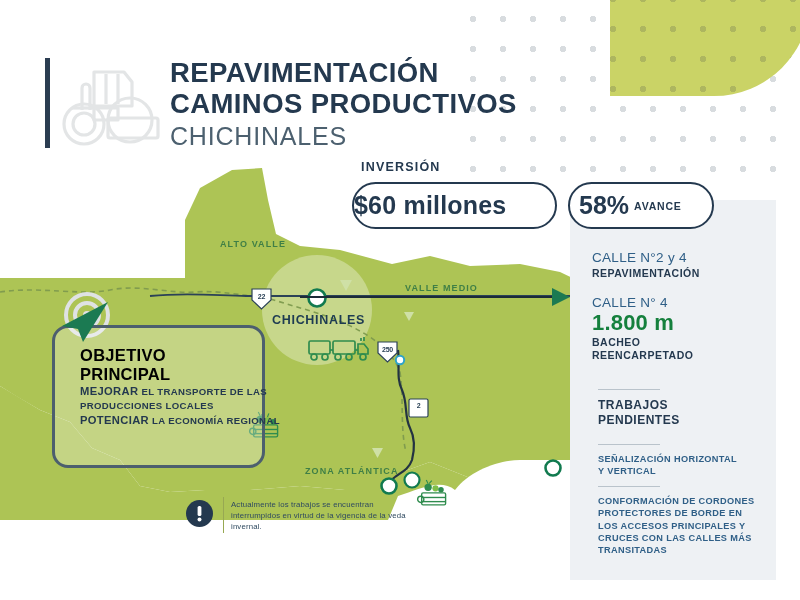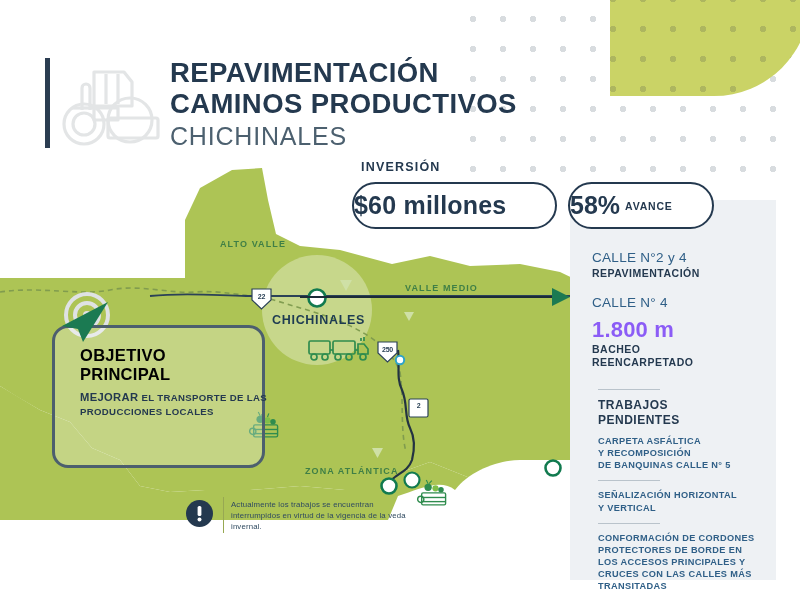--- a/index.html
+++ b/index.html
@@ -58,52 +58,52 @@
 
   
   #inv-label{position:absolute;left:361px;top:160px;font-size:12.5px;font-weight:bold;color:#24394f;letter-spacing:1.2px;}
   .pill{
     position:absolute;background:#ffffff;border:2px solid #24394f;border-radius:26px;
     display:flex;align-items:center;justify-content:flex-start;box-sizing:border-box;
   }
   #pill-monto{left:352px;top:182px;width:205px;height:47px;}
   #pill-monto .val{font-size:25px;font-weight:bold;color:#24394f;letter-spacing:.2px;}
   #pill-avance{left:568px;top:182px;width:146px;height:47px;}
-  #pill-avance .val{font-size:25px;font-weight:bold;color:#24394f;}
+  #pill-avance .val{font-size:25px;font-weight:bold;color:#24394f;margin-left:9px;}
   #pill-avance .sub{font-size:10.5px;font-weight:bold;color:#24394f;letter-spacing:.8px;margin-left:5px;}
 
   
   #connector{position:absolute;left:300px;top:296px;width:255px;height:2px;background:#1b2b38;}
   #connector-head{
     position:absolute;left:552px;top:288px;width:0;height:0;
     border-top:9px solid transparent;border-bottom:9px solid transparent;border-left:18px solid #1b7a52;
   }
 
   
   #right-panel{position:absolute;left:570px;top:200px;width:206px;height:380px;background:#eef1f4;}
   #rp-inner{position:absolute;left:592px;top:250px;width:180px;}
   .rp-h{font-size:13.5px;color:#2f5f87;letter-spacing:.3px;line-height:1.25;}
   .rp-sub{font-size:10.5px;font-weight:bold;color:#24394f;letter-spacing:.5px;line-height:1.3;}
-  .rp-big{font-size:22px;font-weight:bold;color:#8b5cf6;letter-spacing:.2px;line-height:1.1;margin-top:7px;}
+  .rp-big{font-size:22px;font-weight:bold;color:#15803d;letter-spacing:.2px;line-height:1.1;margin-top:0;}
   .rp-divider{height:1px;background:#b9c3cb;width:62px;margin:9px 0 8px 0;}
   .rp-title{font-size:12px;font-weight:bold;color:#24394f;letter-spacing:.5px;line-height:1.25;}
   .rp-item{font-size:9.2px;font-weight:bold;color:#2f5f87;letter-spacing:.35px;line-height:1.32;}
   #rp-pend{position:absolute;left:598px;top:380px;width:178px;}
 
   
   #obj-card{
     position:absolute;left:52px;top:325px;width:213px;height:143px;
     border:3px solid #4c5f6e;border-radius:16px;background:rgba(255,255,255,.28);
     box-sizing:border-box;
   }
   #obj-arrow{position:absolute;left:58px;top:300px;width:52px;height:44px;}
   #obj-target{position:absolute;left:63px;top:291px;width:48px;height:48px;}
   #obj-text{position:absolute;left:80px;top:346px;width:200px;}
   .obj-h{font-size:16.5px;font-weight:bold;color:#000000;letter-spacing:.3px;line-height:1.15;}
-  .obj-p{font-size:9.6px;font-weight:bold;color:#24394f;letter-spacing:.35px;line-height:1.38;margin-top:6px;}
+  .obj-p{font-size:9.6px;font-weight:bold;color:#24394f;letter-spacing:.35px;line-height:1.38;margin-top:0;}
   .obj-p .lead{font-size:11.2px;}
 
   
   #note-icon{position:absolute;left:186px;top:500px;width:27px;height:27px;}
   #note-rule{position:absolute;left:223px;top:497px;width:1px;height:36px;background:#97a852;}
   #note-text{position:absolute;left:231px;top:499px;width:180px;font-size:7.8px;color:#2f4a60;line-height:1.42;letter-spacing:.15px;}
 
   .clip{position:absolute;left:0;top:0;}
 </style>
 </head>
@@ -227,23 +227,20 @@
     <div class="rp-big">1.800 m</div>
     <div class="rp-sub">BACHEO</div>
     <div class="rp-sub">REENCARPETADO</div>
   </div>
 
   <div id="rp-pend">
     <div class="rp-divider"></div>
     <div class="rp-title">TRABAJOS</div>
     <div class="rp-title">PENDIENTES</div>
     <div style="height:7px"></div>
-    <div class="rp-item" style="white-space:pre-line">CARPETA ASFÁLTICA
-Y RECOMPOSICIÓN
-DE BANQUINAS CALLE N° 5</div>
     <div class="rp-divider"></div>
     <div class="rp-item" style="white-space:pre-line">SEÑALIZACIÓN HORIZONTAL
 Y VERTICAL</div>
     <div class="rp-divider"></div>
     <div class="rp-item" style="white-space:pre-line">CONFORMACIÓN DE CORDONES
 PROTECTORES DE BORDE EN
 LOS ACCESOS PRINCIPALES Y
 CRUCES CON LAS CALLES MÁS
 TRANSITADAS</div>
   </div>
@@ -289,20 +286,23 @@
   <div id="obj-card"></div>
   <svg id="obj-arrow" viewBox="0 0 52 44">
     <path d="M50,2 L4,26 L20,29 L25,42 Z" fill="#1b7a52"></path>
   </svg>
   <div id="obj-text">
     <div class="obj-h">OBJETIVO</div>
     <div class="obj-h">PRINCIPAL</div>
     <div class="obj-p">
       <span class="lead">MEJORAR</span><span> EL TRANSPORTE DE LAS PRODUCCIONES LOCALES</span>
     </div>
+    <div class="obj-p">
+      <span class="lead">POTENCIAR</span><span> LA ECONOMÍA REGIONAL</span>
+    </div>
   </div>
 
   <svg id="note-icon" viewBox="0 0 27 27">
     <circle cx="13.5" cy="13.5" r="13.5" fill="#24394f"></circle>
     <rect x="11.6" y="6" width="3.8" height="10" rx="1.6" fill="#ffffff"></rect>
     <circle cx="13.5" cy="19.6" r="2" fill="#ffffff"></circle>
   </svg>
   <div id="note-rule"></div>
   <div id="note-text">Actualmente los trabajos se encuentran interrumpidos en virtud de la vigencia de la veda invernal.</div>
 

